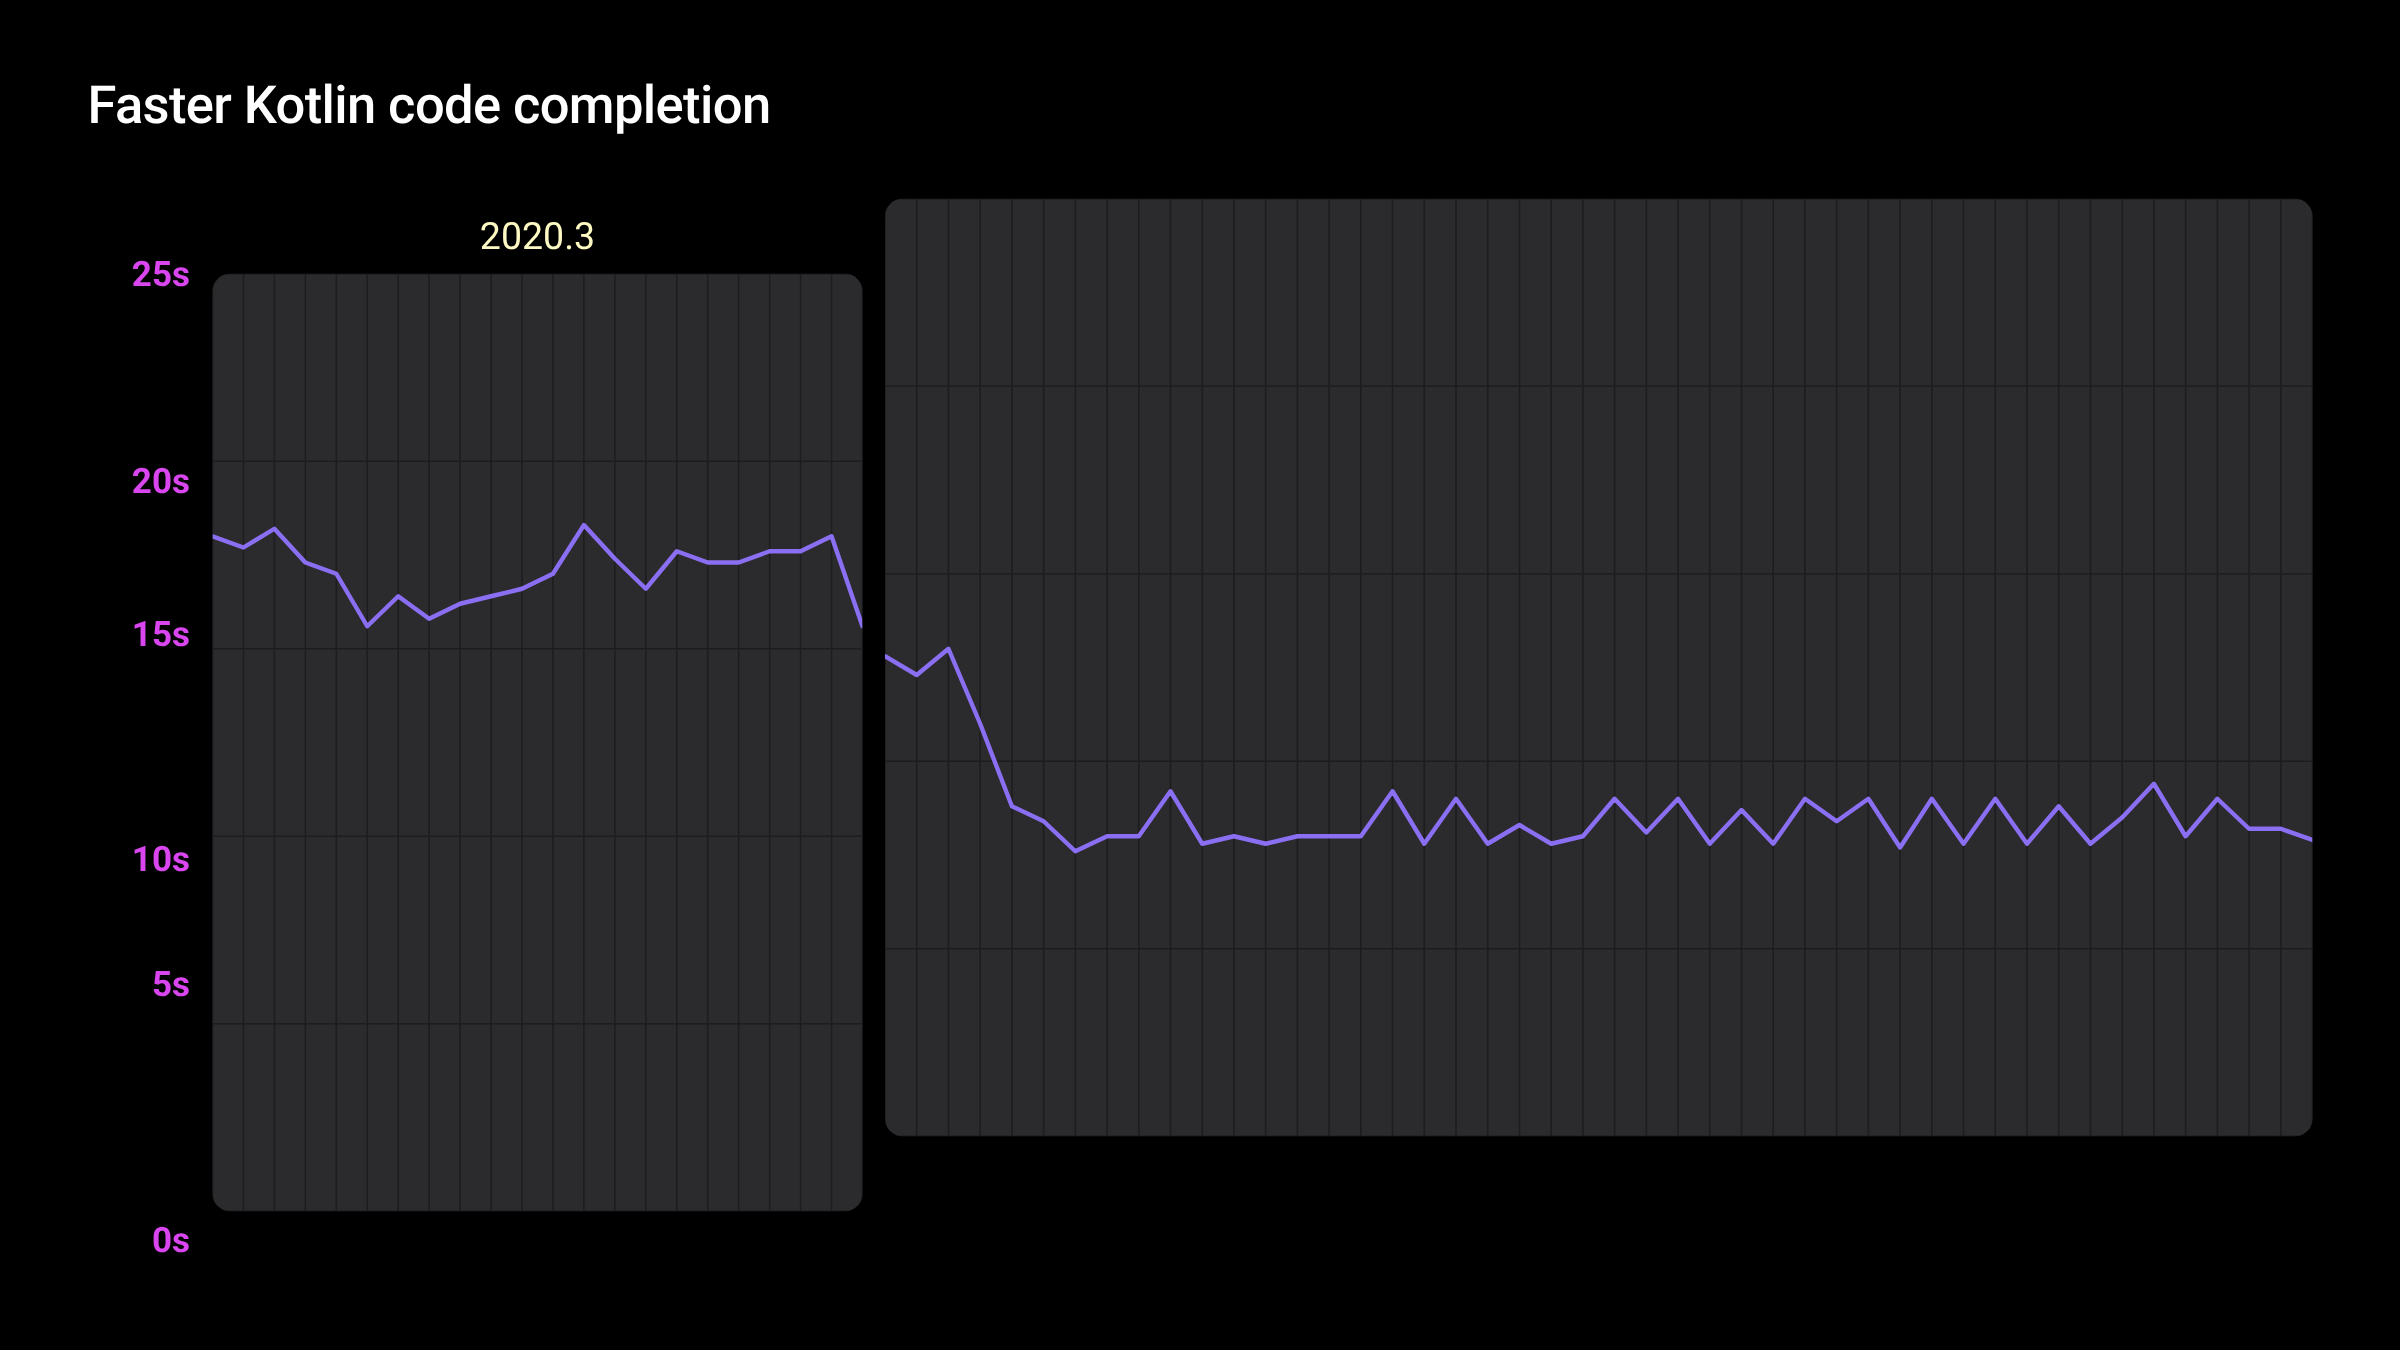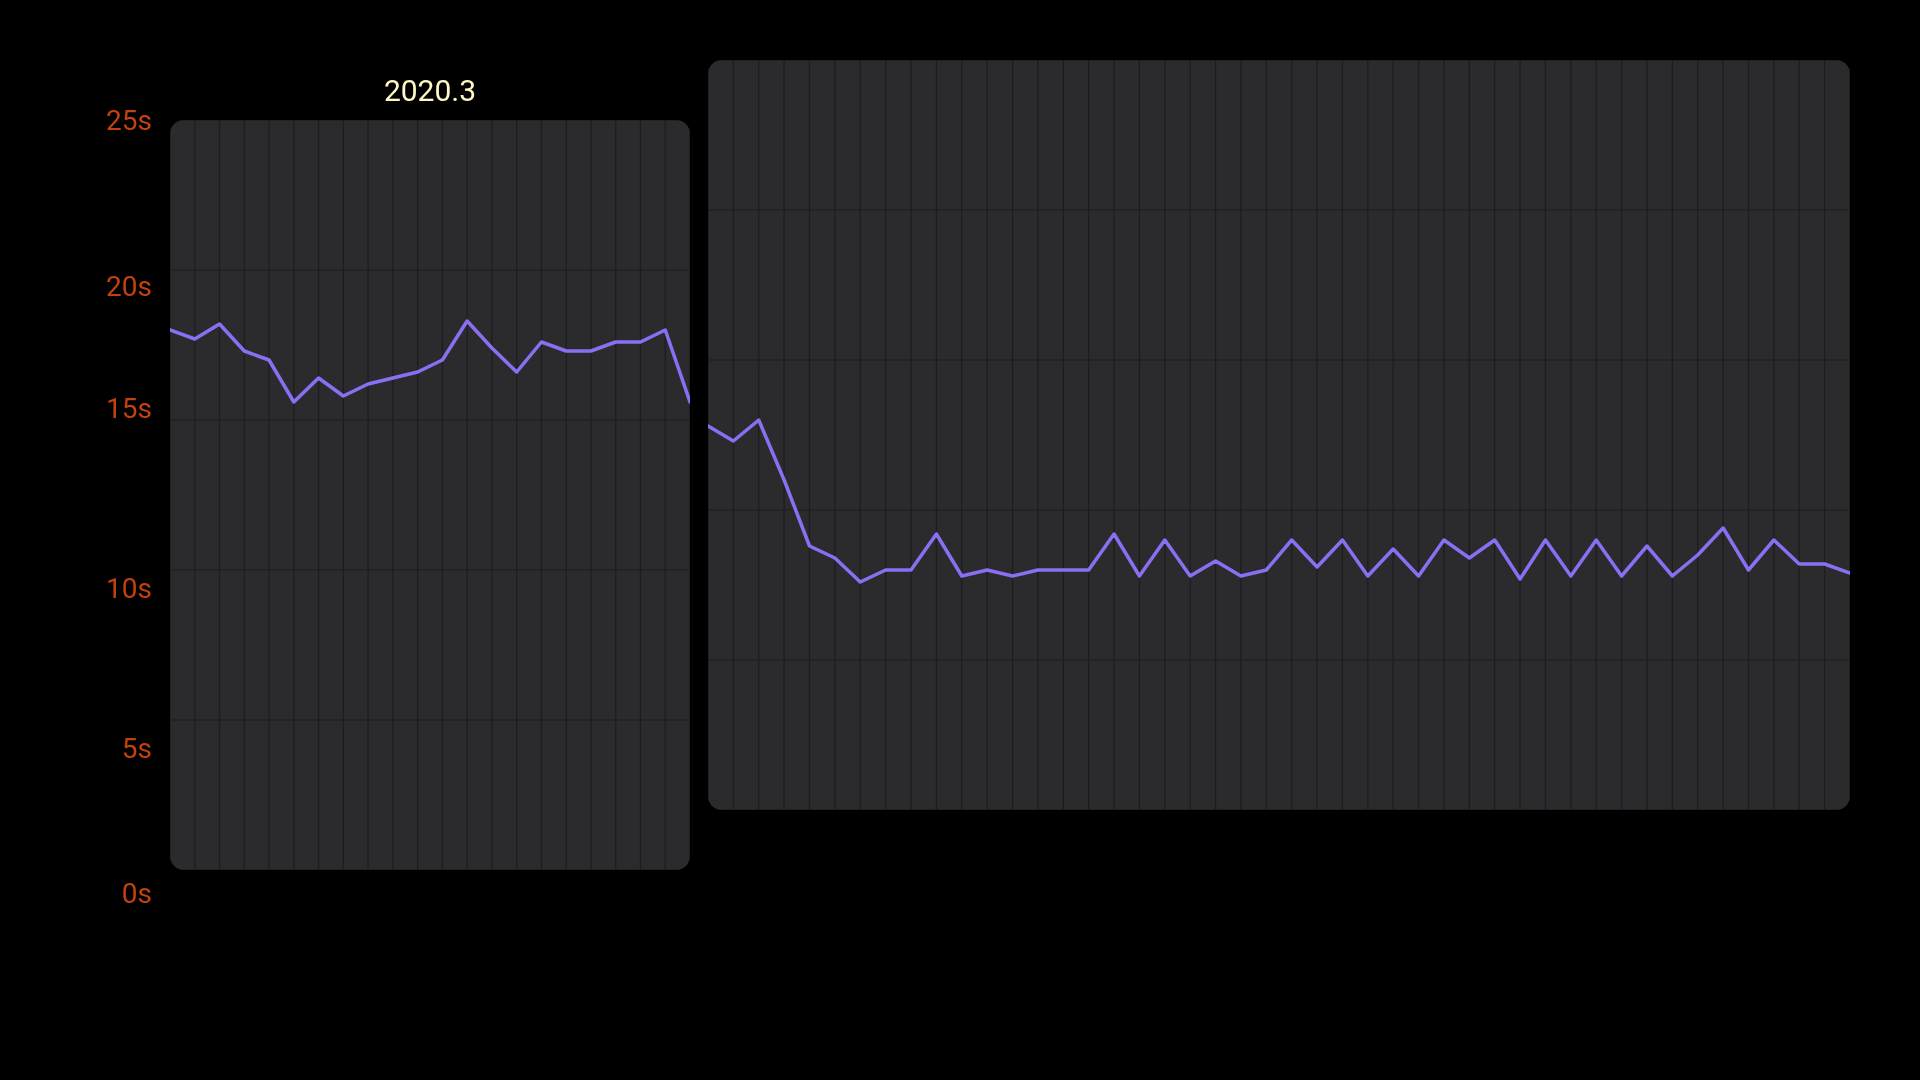--- a/index.html
+++ b/index.html
@@ -32,23 +32,23 @@
     width: 100px;
     position: relative;
     height: 750px;
     flex-shrink: 0;
     margin-top: 60px;
   }
   .y-tick {
     position: absolute;
     right: 18px;
     font-size: 28px;
-    color: #c2410c;
+    color: #d946ef;
     transform: translateY(-50%);
-    font-weight: 400;
+    font-weight: 700;
   }
   .panels {
     flex: 1;
     display: flex;
     gap: 18px;
   }
   .panel-col {
     display: flex;
     flex-direction: column;
   }
@@ -86,29 +86,30 @@
     stroke: #8b6ff2;
     stroke-width: 3.5;
     stroke-linejoin: round;
     stroke-linecap: round;
   }
 </style>
 </head>
 <body>
 
 <div class="container">
+  <h1 class="title">Faster Kotlin code completion</h1>
 
   <div class="chart-row">
 
     <div class="y-axis" id="y-axis">
         <span class="y-tick" style="top: 0px;">25s</span>
         <span class="y-tick" style="top: 166px;">20s</span>
         <span class="y-tick" style="top: 288px;">15s</span>
         <span class="y-tick" style="top: 468px;">10s</span>
-        <span class="y-tick" style="top: 628px;">5s</span>
+        <span class="y-tick" style="top: 568px;">5s</span>
         <span class="y-tick" style="top: 773px;">0s</span>
       </div>
 
     <div class="panels">
 
       <div class="panel-col left">
         <div class="panel-label">2020.3</div>
         <div class="plot" id="plot-left">
           <svg viewBox="0 0 520 750" preserveAspectRatio="none">
               <line x1="0" x2="0" y1="0" y2="750" class="grid-line"></line>

